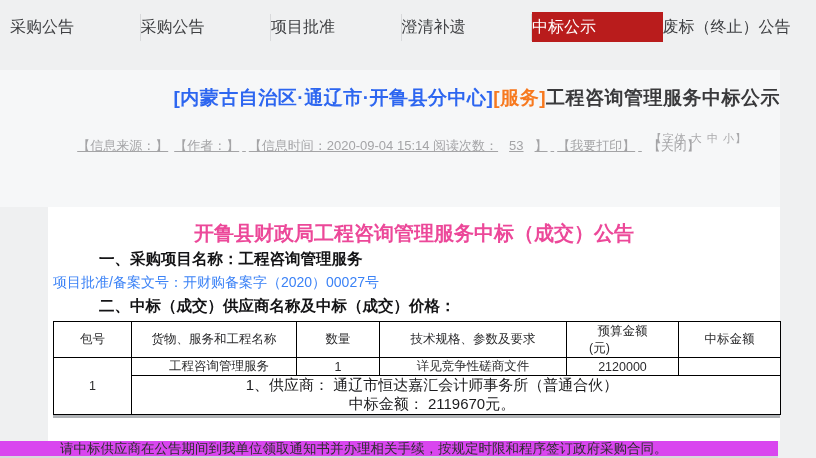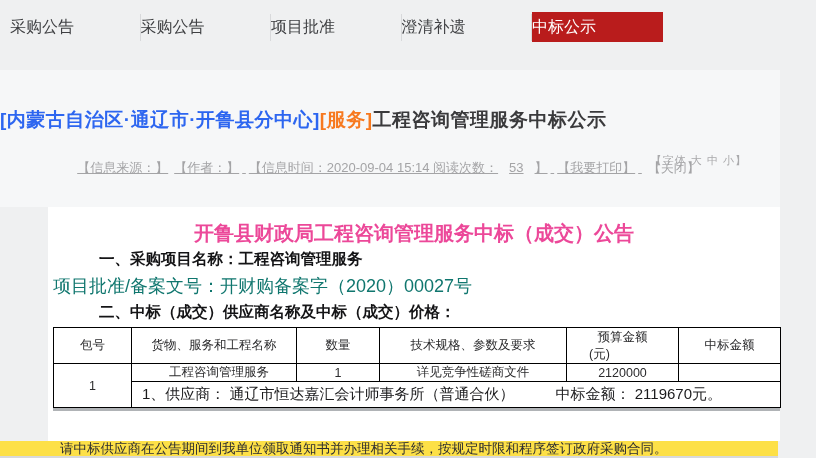--- a/index.html
+++ b/index.html
@@ -15,74 +15,75 @@
     width:130.5px; text-align:left; font-size:16px; color:#3f4043;
     line-height:30px; position:relative; cursor:pointer;
   }
   .tab:not(:last-child)::after {
     content:""; position:absolute; right:0; top:2px; width:1px; height:27px; background:#d8d9db;
   }
   .tab.active { background:#b91c1c; color:#ffffff; height:30px; }
   .tab.active::after { display:none; }
   
   .header-band { position:absolute; top:70px; left:0; width:780px; height:137px; background:#f6f7f8; }
-  .page-title { margin-top:37px; text-align:left; font-size:19px; font-weight:bold; letter-spacing:0.5px; }
+  .page-title { margin-top:15px; text-align:right; font-size:19px; font-weight:bold; letter-spacing:0.5px;padding-left:8px; }
   .t-blue { color:#2d66f0; }
   .t-orange { color:#f7791f; }
   .t-dark { color:#3a3a3c; }
   .meta { margin-top:26px; text-align:center; font-size:13px; color:#a4a4a6; white-space:nowrap;text-decoration:underline; }
   .meta span { margin:0 3px; }
   .meta .views { margin:0 8px; }
   .close-wrap { position:relative; display:inline-block; cursor:pointer; }
   .font-overlay {
     position:absolute; left:3px; top:-6px; font-size:11px; color:#a9a9ab;
     white-space:nowrap; letter-spacing:1px; cursor:pointer;
   }
   
   .panel {
     position:absolute; left:48px; top:207px; width:732px; height:234px;
     background:#ffffff; color:#1d1d1f;
   }
   .doc-heading { padding-top:13px; text-align:center; font-size:20px; font-weight:bold; color:#ec4899; }
   .doc-p { margin-top:6px; padding:0 2px; font-size:14.5px; line-height:1.5; text-indent:2em; color:#202022; }
   .sec-heading { margin-top:2px; font-size:15.5px; font-weight:bold; text-indent:2em; color:#141416;padding-left:20px; }
-  .filing-line { margin-top:4px; padding-left:5px; font-size:18px; color:#0f766e; }
+  .filing-line { margin-top:4px; padding-left:5px; font-size:14px; color:#3b82f6; }
   .sec-heading.second { margin-top:4px; }
   
   table.results { margin:4px 0 0 5px; width:727px; border-collapse:collapse; table-layout:fixed; }
   table.results th, table.results td {
     border:1px solid #000; font-weight:normal; font-size:12.5px; color:#2b2b2d;
     text-align:center; vertical-align:middle; overflow:hidden;
   }
   table.results th { height:36px; line-height:1.3; }
   tr.item-row td { height:18px;margin-top:16px; }
   td.cell-left { text-align:left; padding-left:10px; }
   .budget-unit { display:block; text-align:left; padding-left:22px; }
   tr.supplier-row td { height:26px; }
   .supplier-flex {
     display:flex; justify-content:space-between; align-items:center;
-    padding:0 58px 0 10px; font-size:15px; color:#1b1b1d; white-space:nowrap;
+    padding:0 58px 0 10px; font-size:15px; color:#1b1b1d; white-space:nowrap;flex-direction:column;
   }
   .table-shadow { margin-left:5px; width:727px; height:3px; background:#b0b3b6; }
   
   .bottom-band {
     position:absolute; left:0; top:441px; width:778px; height:17px;
-    background:#fde047; border-bottom:2px solid #d8d9db;
+    background:#d946ef; border-bottom:2px solid #d8d9db;
     font-size:13.5px; line-height:15px; color:#2e2e30; padding-left:60px; white-space:nowrap;
   }
 </style>
 </head>
 <body>
 
 <div class="tabbar">
   <div class="tab">采购公告</div>
   <div class="tab">采购公告</div>
   <div class="tab">项目批准</div>
   <div class="tab">澄清补遗</div>
   <div class="tab active">中标公示</div>
+  <div class="tab">废标（终止）公告</div>
 </div>
 
 <div class="header-band">
   <div class="page-title">
     <span class="t-blue">[内蒙古自治区·通辽市·开鲁县分中心]</span><span class="t-orange">[服务]</span><span class="t-dark">工程咨询管理服务中标公示</span>
   </div>
   <div class="meta">
     <span>【信息来源：】</span><span>【作者：】</span>
     <span>【信息时间：2020-09-04 15:14 阅读次数：</span><span class="views">53</span><span>】</span>
     <span>【我要打印】</span>

